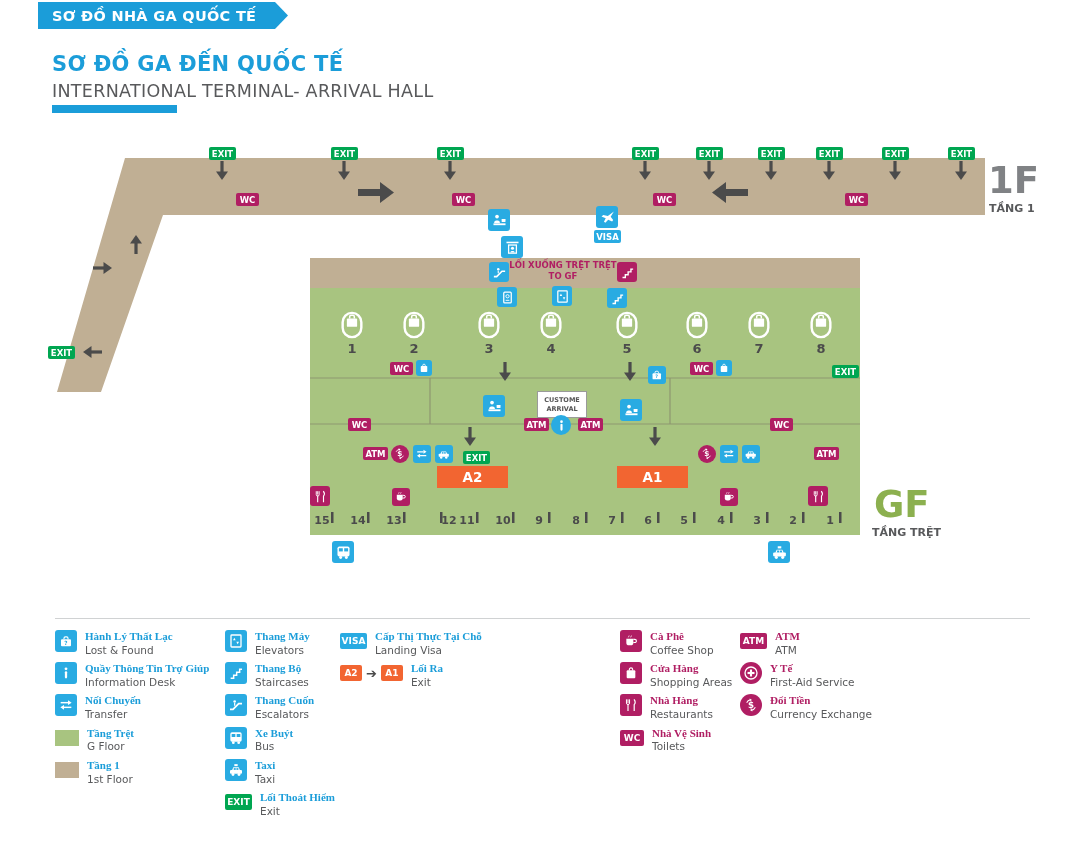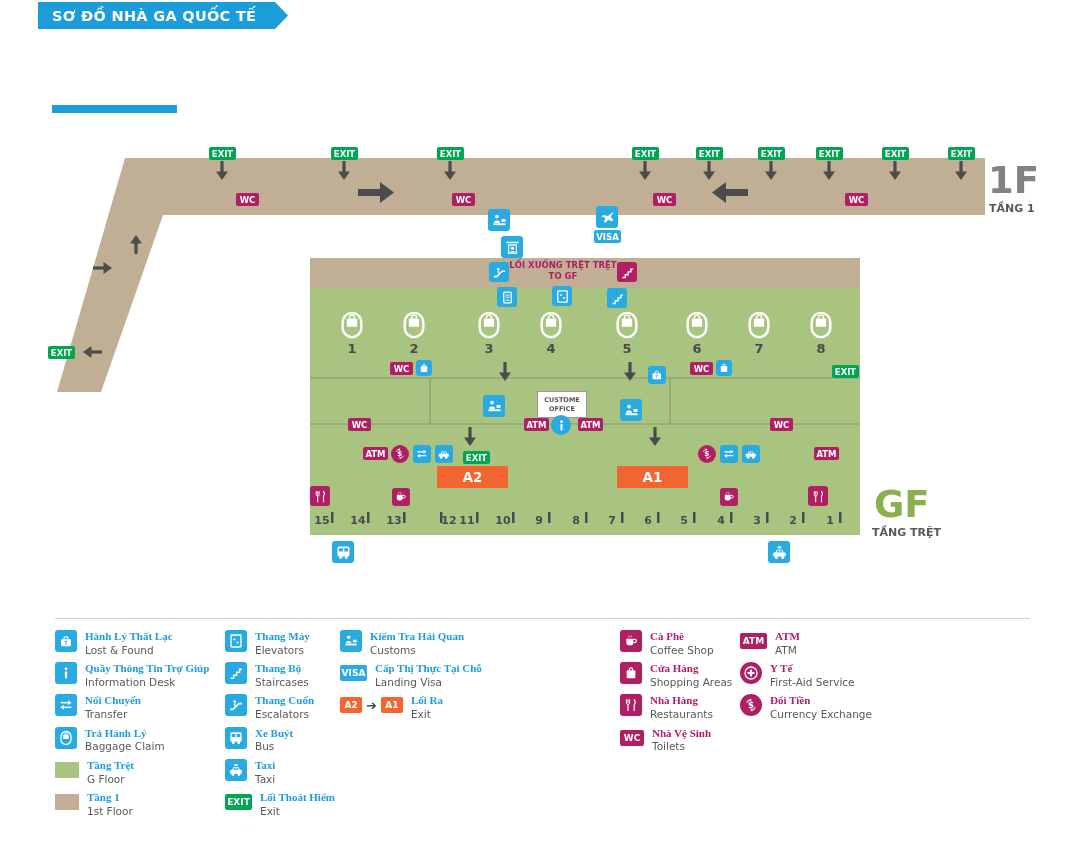--- a/index.html
+++ b/index.html
@@ -214,20 +214,22 @@
       <symbol id="sym-plane" viewBox="0 0 24 24">
         <path d="M21,3.5 L12.5,10 L6,8.5 3.5,10.5 9.5,13 7,18 9,19.5 13,15 18.5,17.5 20,15.5 16.5,11 z" fill="#fff"></path>
       </symbol>
     </defs>
   </svg>
 
   <div class="ribbon left">
     <span>SƠ ĐỒ NHÀ GA QUỐC TẾ</span>
   </div>
 
+  <h1 class="map-title">SƠ ĐỒ GA ĐẾN QUỐC TẾ</h1>
+  <div class="map-subtitle">INTERNATIONAL TERMINAL- ARRIVAL HALL</div>
   <div class="title-bar"></div>
 
   <svg width="1080" height="857" viewBox="0 0 1080 857" style="position:absolute;left:0;top:0;z-index:1;">
     <polygon class="f-tan" points="125,158 985,158 985,215 163,215 101,392 57,392"></polygon>
     <rect class="f-tan" x="310" y="258" width="550" height="30"></rect>
     <rect class="f-green" x="310" y="288" width="550" height="247"></rect>
     <line class="l-div" x1="310" y1="378" x2="860" y2="378"></line>
     <line class="l-div" x1="310" y1="424" x2="860" y2="424"></line>
     <line class="l-div" x1="430" y1="378" x2="430" y2="424"></line>
     <line class="l-div" x1="670" y1="378" x2="670" y2="424"></line>
@@ -405,21 +407,21 @@
     </span>
   <span class="badge exit" style="left:832px;top:365px">EXIT</span>
 
   <span class="mi blue s22" style="left:483px;top:395px">
       <svg viewBox="0 0 24 24">
         <use href="#sym-customs"></use>
       </svg>
     </span>
   <div class="customs-office" style="left:537px;top:391px;width:50px;height:27px">
     <span>CUSTOME</span>
-    <span>OFFICE</span>
+    <span>ARRIVAL</span>
   </div>
   <span class="mi blue s22" style="left:620px;top:399px">
       <svg viewBox="0 0 24 24">
         <use href="#sym-customs"></use>
       </svg>
     </span>
 
   <span class="badge wc" style="left:348px;top:418px">WC</span>
   <span class="badge atm" style="left:524px;top:418px">ATM</span>
   <span class="mi blue round" style="left:551px;top:415px">
@@ -551,31 +553,20 @@
             <svg viewBox="0 0 24 24">
               <use href="#sym-transfer"></use>
             </svg>
           </span>
         <span class="tx">
             <span class="vi">Nối Chuyến</span>
             <span class="en">Transfer</span>
           </span>
       </div>
       <div class="li">
-        <span class="ic blue">
-            <svg viewBox="0 0 30 32">
-              <use href="#sym-beltloop"></use>
-            </svg>
-          </span>
-        <span class="tx">
-            <span class="vi">Trả Hành Lý</span>
-            <span class="en">Baggage Claim</span>
-          </span>
-      </div>
-      <div class="li">
         <span class="swatch green"></span>
         <span class="tx">
             <span class="vi">Tầng Trệt</span>
             <span class="en">G Floor</span>
           </span>
       </div>
       <div class="li">
         <span class="swatch tan"></span>
         <span class="tx">
             <span class="vi">Tầng 1</span>
@@ -643,31 +634,20 @@
       <div class="li">
         <span class="lbadge exit">EXIT</span>
         <span class="tx">
             <span class="vi">Lối Thoát Hiểm</span>
             <span class="en">Exit</span>
           </span>
       </div>
     </div>
 
     <div class="lcol" style="left:285px">
-      <div class="li">
-        <span class="ic blue">
-            <svg viewBox="0 0 24 24">
-              <use href="#sym-customs"></use>
-            </svg>
-          </span>
-        <span class="tx">
-            <span class="vi">Kiểm Tra Hải Quan</span>
-            <span class="en">Customs</span>
-          </span>
-      </div>
       <div class="li">
         <span class="lbadge visa">VISA</span>
         <span class="tx">
             <span class="vi">Cấp Thị Thực Tại Chỗ</span>
             <span class="en">Landing Visa</span>
           </span>
       </div>
       <div class="li">
         <span class="icgroup">
           <span class="ab">A2</span>

